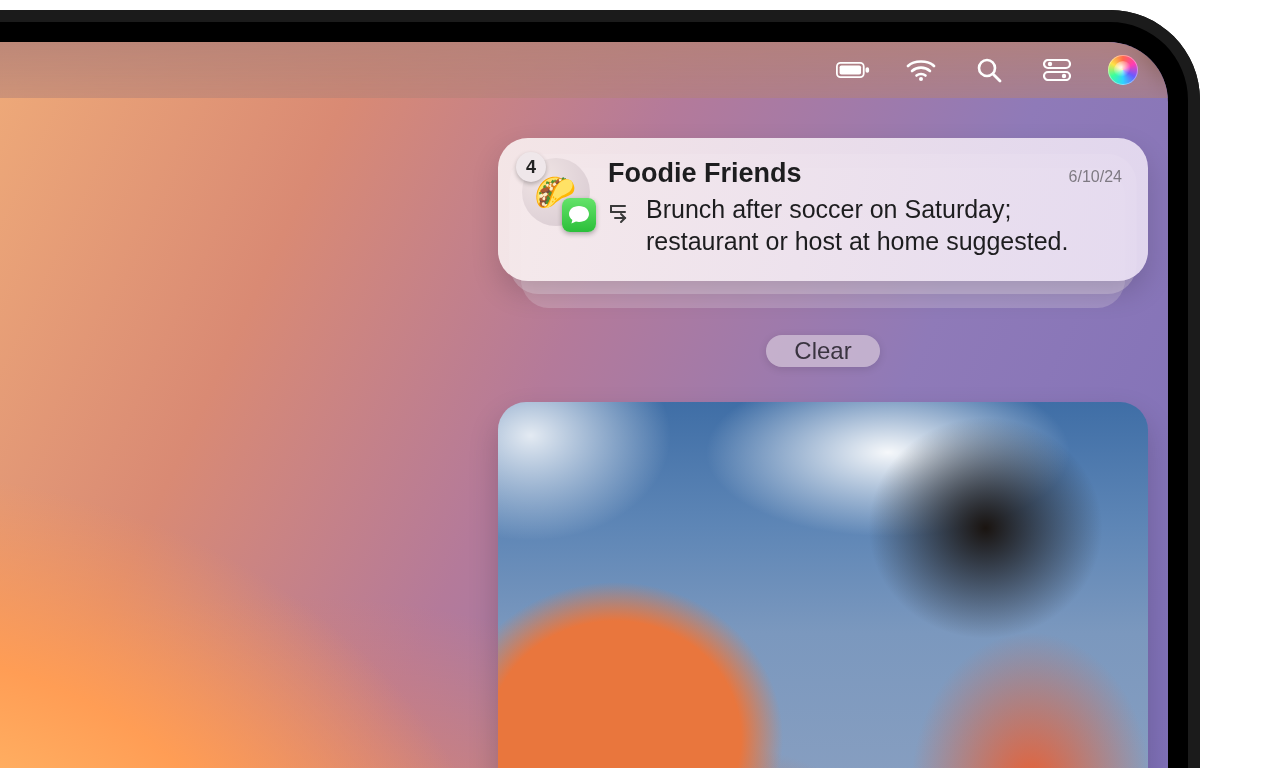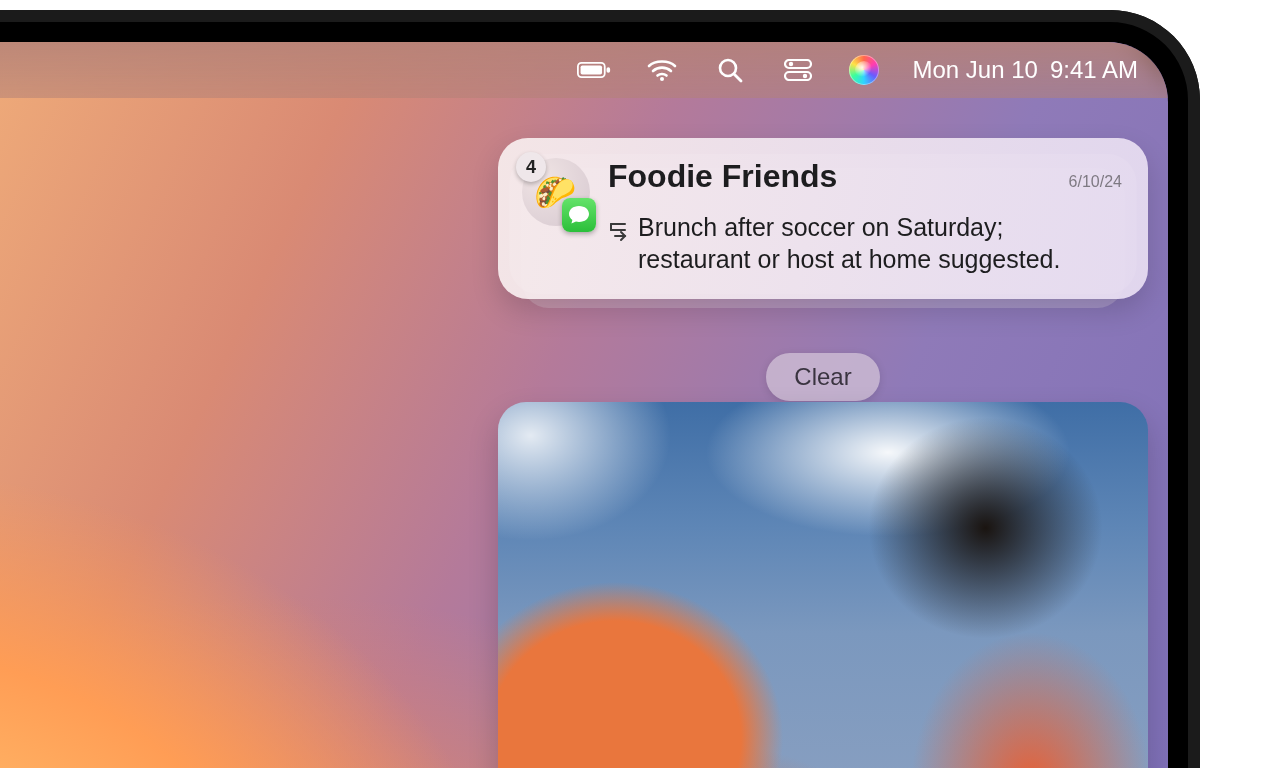--- a/index.html
+++ b/index.html
@@ -102,29 +102,29 @@
   .notif .app-badge {
     position:absolute; right:-6px; bottom:-6px;
     width:34px; height:34px; border-radius:8px;
     background: linear-gradient(180deg,#64e36a,#2bbf3a);
     display:flex; align-items:center; justify-content:center;
     box-shadow:0 2px 5px rgba(0,0,0,0.3);
   }
   .notif .app-badge svg { fill:#fff; }
   .notif .content { flex:1; color:#1d1d1f; }
   .notif .row1 { display:flex; align-items:baseline; gap:16px; }
-  .notif .title { font-size:32px; font-weight:700;text-align:center; }
+  .notif .title { font-size:27px; font-weight:700;text-align:center; }
   .notif .ts { margin-left:auto; font-size:16px; color:rgba(40,40,40,0.55); font-weight:400; }
-  .notif .body { font-size:25px; line-height:1.28; margin-top:16px; display:flex; gap:8px; }
+  .notif .body { font-size:25px; line-height:1.28; margin-top:4px; display:flex; gap:16px; }
   .notif .summary-icon { flex:0 0 auto; margin-top:6px; color:#3a3a3a; }
 
   .clear-btn {
     display:block;
     margin: 54px auto 0 auto;
-    padding: 10px 28px;
+    padding: 2px 28px;
     border-radius: 28px;
     border: none;
     font-size: 24px;
     font-weight: 500;
     color: #3a3440;
     background: rgba(210,195,215,0.75);
     box-shadow: 0 2px 8px rgba(0,0,0,0.12);
     cursor: pointer;
   }
 
@@ -181,24 +181,20 @@
       </span>
       <span class="status-icon">
         <svg width="28" height="22" viewBox="0 0 28 22">
           <rect x="1" y="1" width="26" height="8" rx="4" stroke-width="2.2"></rect>
           <circle cx="7" cy="5" r="2.2" fill="#fff" stroke="none"></circle>
           <rect x="1" y="13" width="26" height="8" rx="4" stroke-width="2.2"></rect>
           <circle cx="21" cy="17" r="2.2" fill="#fff" stroke="none"></circle>
         </svg>
       </span>
       <span class="siri-icon"></span>
-      <span class="datetime">
-        <span>Mon Jun 10</span>
-        <span>9:41 AM</span>
-      </span>
     </div>
 
     <div class="notif-wrap">
       <div class="notif-stack">
         <div class="notif-under u3"></div>
         <div class="notif-under u2"></div>
         <div class="notif">
           <div class="avatar">
             <span>🌮</span>
             <span class="badge-count">4</span>

